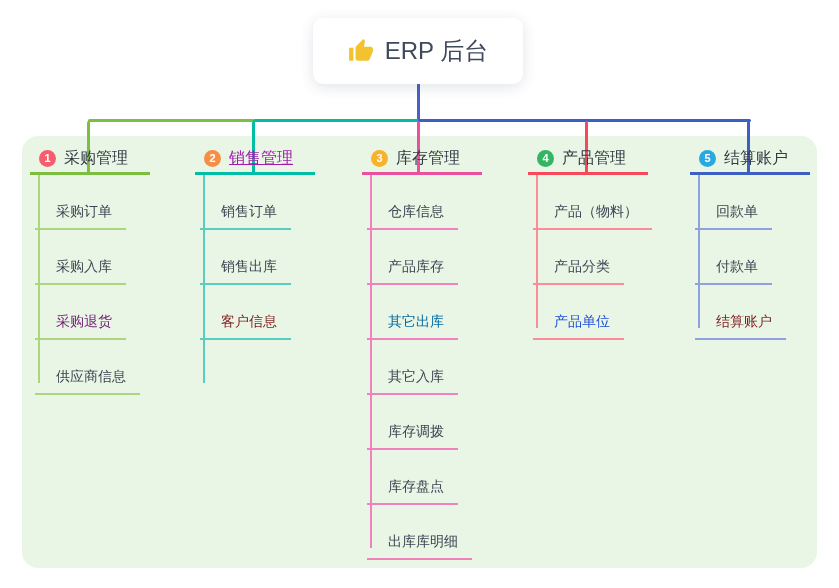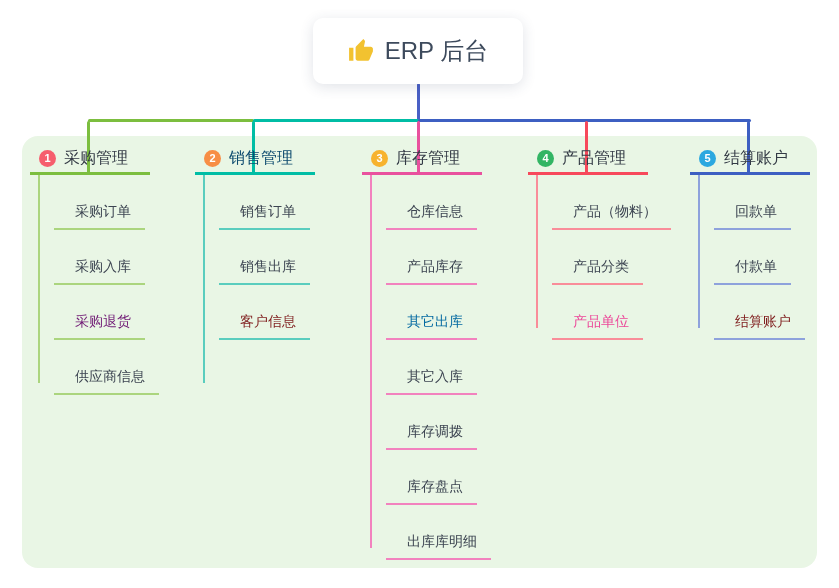--- a/index.html
+++ b/index.html
@@ -34,21 +34,21 @@
   .branch-header { width:120px; height:29px; padding-left:9px; padding-bottom:2px;
                    border-bottom:3px solid #999; display:flex; align-items:center;
                    gap:8px; font-size:16px; font-weight:500; white-space:nowrap;
                    cursor:pointer; }
   .badge { width:17px; height:17px; border-radius:50%; flex:0 0 auto;
            display:flex; align-items:center; justify-content:center;
            color:#ffffff; font-size:11px; font-weight:bold; }
 
   .branch-vline { position:absolute; left:8px; top:29px; width:2px; }
 
-  .child { height:55px; margin-left:24px; display:flex; align-items:flex-end; }
+  .child { height:55px; margin-left:5px; display:flex; align-items:flex-end; }
   .child-label { display:inline-block; border-bottom:2px solid #ccc;
                  padding:0 14px 7px 21px; font-size:14px; white-space:nowrap;
                  cursor:pointer; }
 </style>
 </head>
 <body>
 
 <div id="stage">
 
   <div class="panel" style="background: rgb(233, 246, 229);"></div>
@@ -89,21 +89,21 @@
           </div>
           <div class="child">
             <span class="child-label" style="border-bottom-color: rgb(171, 213, 126); color: rgb(60, 68, 81);">供应商信息</span>
           </div>
         </div>
   </div>
       <div class="branch col-2">
     <div class="branch-vline" style="background: rgb(90, 205, 190); height: 208px;"></div>
     <div class="branch-header" style="border-bottom-color: rgb(0, 189, 165);">
       <span class="badge" style="background: rgb(247, 142, 69);">2</span>
-      <span class="branch-label" style="color: #0c4a6e;">销售管理</span>
+      <span class="branch-label" style="color: #a21caf; text-decoration: underline;">销售管理</span>
     </div>
     <div class="branch-children">
           <div class="child">
             <span class="child-label" style="border-bottom-color: rgb(90, 205, 190); color: rgb(60, 68, 81);">销售订单</span>
           </div>
           <div class="child">
             <span class="child-label" style="border-bottom-color: rgb(90, 205, 190); color: rgb(60, 68, 81);">销售出库</span>
           </div>
           <div class="child">
             <span class="child-label" style="border-bottom-color: rgb(90, 205, 190); color: #7f1d1d;">客户信息</span>
@@ -147,21 +147,21 @@
       <span class="branch-label" style="color: rgb(51, 58, 69);">产品管理</span>
     </div>
     <div class="branch-children">
           <div class="child">
             <span class="child-label" style="border-bottom-color: rgb(249, 141, 153); color: rgb(60, 68, 81);">产品（物料）</span>
           </div>
           <div class="child">
             <span class="child-label" style="border-bottom-color: rgb(249, 141, 153); color: rgb(60, 68, 81);">产品分类</span>
           </div>
           <div class="child">
-            <span class="child-label" style="border-bottom-color: rgb(249, 141, 153); color: #ec4899;">产品单位</span>
+            <span class="child-label" style="border-bottom-color: rgb(249, 141, 153); color: #1d4ed8;">产品单位</span>
           </div>
         </div>
   </div>
       <div class="branch col-5">
     <div class="branch-vline" style="background: rgb(142, 162, 220); height: 153px;"></div>
     <div class="branch-header" style="border-bottom-color: rgb(61, 95, 194);">
       <span class="badge" style="background: rgb(43, 168, 224);">5</span>
       <span class="branch-label" style="color: rgb(51, 58, 69);">结算账户</span>
     </div>
     <div class="branch-children">

